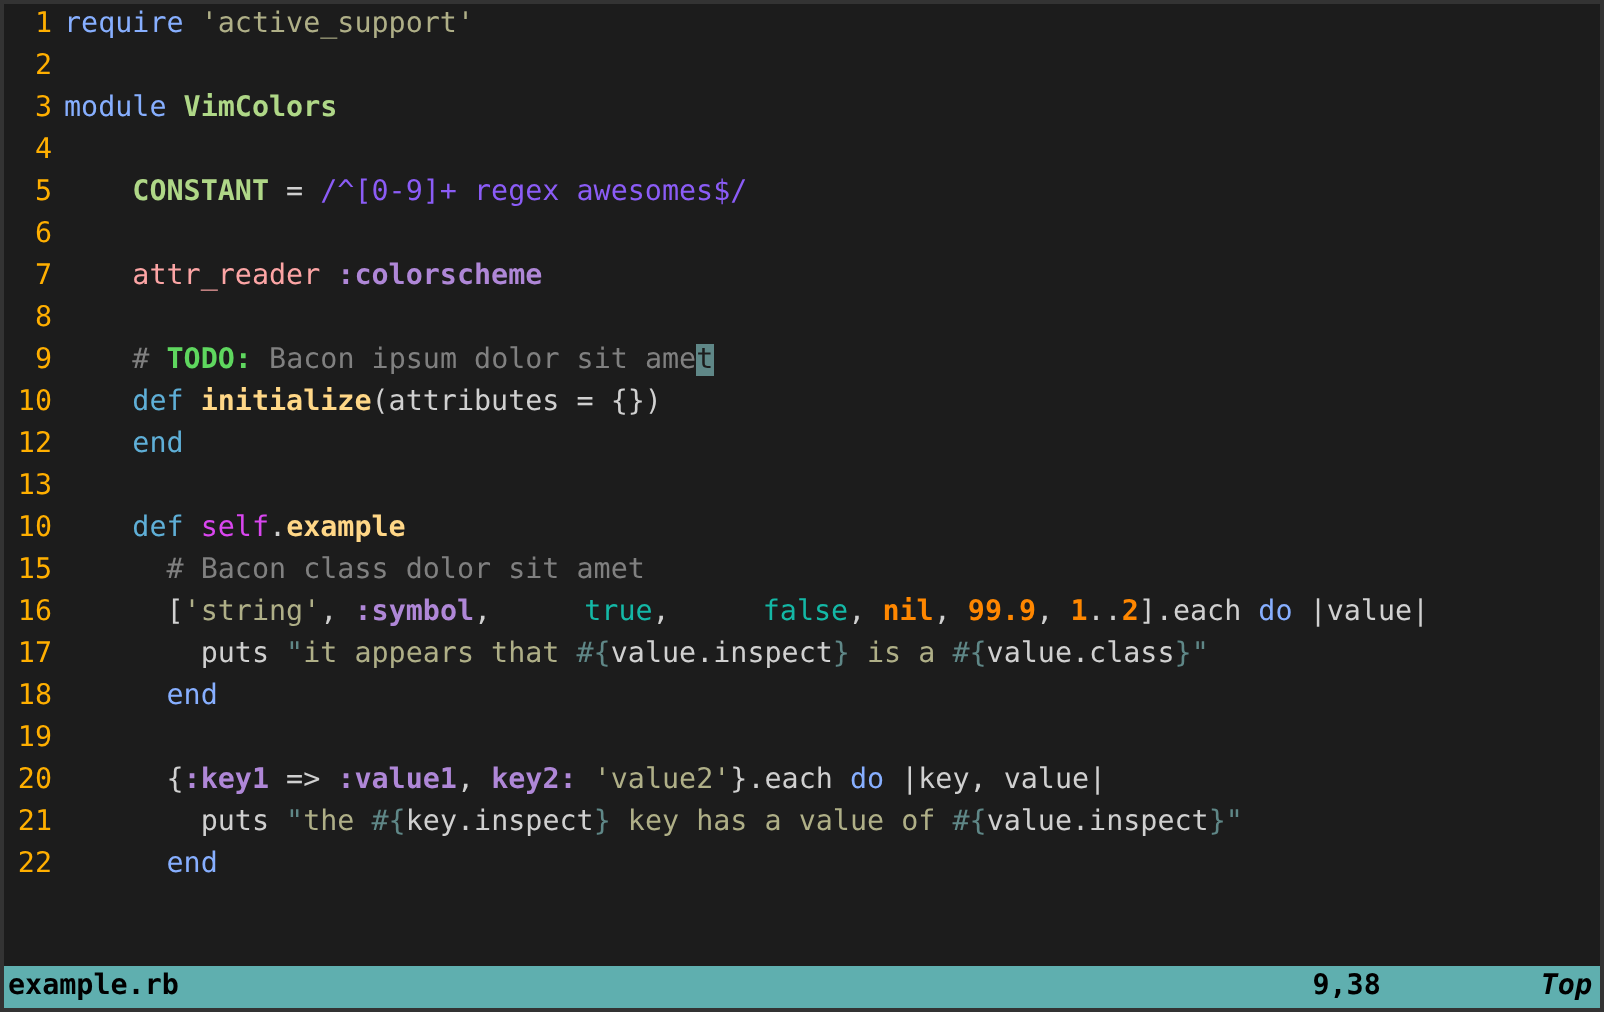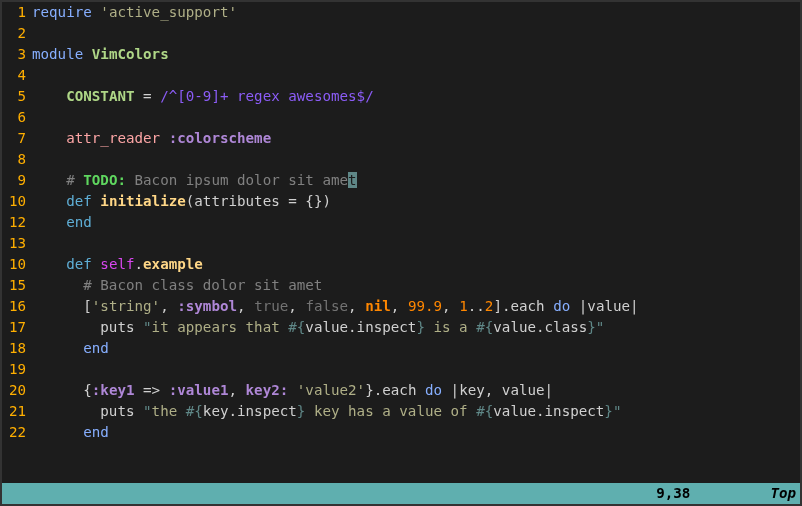--- a/index.html
+++ b/index.html
@@ -54,23 +54,23 @@
   .c-def     { color: #5fafd7; }
   .c-ident   { color: #ffd787; font-weight: bold; }
   .c-const   { color: #afd787; font-weight: bold;}
   .c-todo    { color: #5fd75f; font-weight: bold; }
   .c-comment { color: #808080; }
   .c-string  { color: #afaf87; }
   .c-regex   { color: #8b5cf6; }
   .c-attr    { color: #fca5a5; }
   .c-symbol  { color: #af87d7; font-weight: bold; }
   .c-self    { color: #d946ef; }
-  .c-bool    { color: #737373; }
+  .c-bool    { color: #14b8a6; margin-left: 38px; }
   .c-nil     { color: #ff8700; font-weight: bold;}
-  .c-num     { color: #ff8700; font-weight: normal;}
+  .c-num     { color: #ff8700; font-weight: bold;}
   .c-ivar    { color: #5fafaf; }
   .c-delim   { color: #5f8787; }
   .c-interp  { color: #5f8787; }
   .cursor {
     background: #5f8787;
     color: #1c1c1c;
   }
 </style>
 </head>
 <body>
@@ -93,17 +93,18 @@
       <div class="line"><span class="gutter">15</span><span class="code"><span class="c-fg">      </span><span class="c-comment"># Bacon class dolor sit amet</span></span></div>
       <div class="line"><span class="gutter">16</span><span class="code"><span class="c-fg">      [</span><span class="c-string">'string'</span><span class="c-fg">, </span><span class="c-symbol">:symbol</span><span class="c-fg">, </span><span class="c-bool">true</span><span class="c-fg">, </span><span class="c-bool">false</span><span class="c-fg">, </span><span class="c-nil">nil</span><span class="c-fg">, </span><span class="c-num">99.9</span><span class="c-fg">, </span><span class="c-num">1</span><span class="c-fg">..</span><span class="c-num">2</span><span class="c-fg">].each </span><span class="c-keyword">do</span><span class="c-fg"> |value|</span></span></div>
       <div class="line"><span class="gutter">17</span><span class="code"><span class="c-fg">        puts </span><span class="c-delim">"</span><span class="c-string">it appears that </span><span class="c-interp">#{</span><span class="c-fg">value.inspect</span><span class="c-interp">}</span><span class="c-string"> is a </span><span class="c-interp">#{</span><span class="c-fg">value.class</span><span class="c-interp">}</span><span class="c-delim">"</span></span></div>
       <div class="line"><span class="gutter">18</span><span class="code"><span class="c-fg">      </span><span class="c-keyword">end</span></span></div>
       <div class="line"><span class="gutter">19</span><span class="code"></span></div>
       <div class="line"><span class="gutter">20</span><span class="code"><span class="c-fg">      {</span><span class="c-symbol">:key1</span><span class="c-fg"> =&gt; </span><span class="c-symbol">:value1</span><span class="c-fg">, </span><span class="c-symbol">key2: </span><span class="c-string">'value2'</span><span class="c-fg">}.each </span><span class="c-keyword">do</span><span class="c-fg"> |key, value|</span></span></div>
       <div class="line"><span class="gutter">21</span><span class="code"><span class="c-fg">        puts </span><span class="c-delim">"</span><span class="c-string">the </span><span class="c-interp">#{</span><span class="c-fg">key.inspect</span><span class="c-interp">}</span><span class="c-string"> key has a value of </span><span class="c-interp">#{</span><span class="c-fg">value.inspect</span><span class="c-interp">}</span><span class="c-delim">"</span></span></div>
       <div class="line"><span class="gutter">22</span><span class="code"><span class="c-fg">      </span><span class="c-keyword">end</span></span></div>
     </div>
   <div class="statusbar">
+    <span class="sb-file">example.rb</span>
     <span class="sb-gap"></span>
     <span class="sb-pos">9,38</span>
     <span class="sb-pct">Top</span>
   </div>
 </div>
 
 </body></html>

